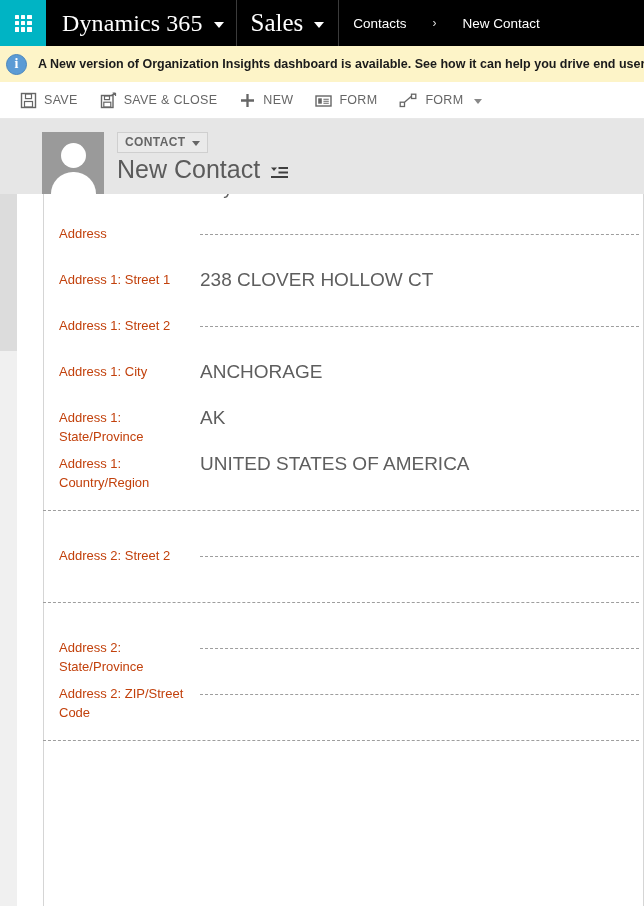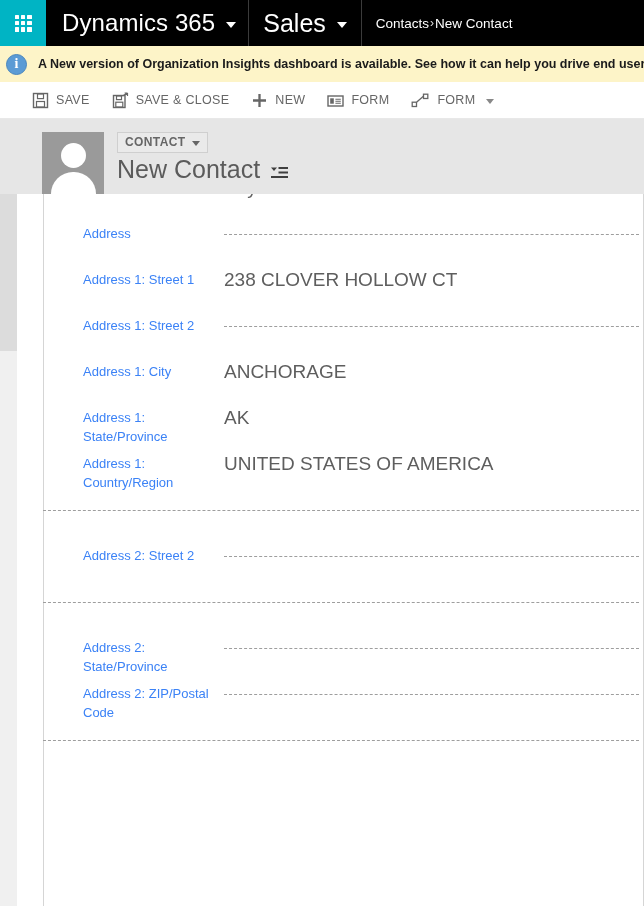--- a/index.html
+++ b/index.html
@@ -40,20 +40,21 @@
     background: #ffffff;
     display: block;
     border-radius: 0.5px;
   }
   .nav-cell {
     display: flex;
     align-items: center;
     padding: 0 14px;
     border-right: 1px solid #3b3b3b;
     cursor: pointer;
+    font-family: Liberation Serif, serif;
   }
   .nav-cell.brand { padding-left: 16px; padding-right: 12px; }
   .brand-text {
     color: #ffffff;
     font-size: 24px;
     font-weight: 300;
     letter-spacing: .1px;
     white-space: nowrap;
   }
   .app-text {
@@ -67,21 +68,21 @@
     border-left: 5px solid transparent;
     border-right: 5px solid transparent;
     border-top: 6px solid #ffffff;
     margin-left: 11px;
     margin-top: 3px;
   }
   .breadcrumb {
     display: flex;
     align-items: center;
     padding: 0 14px;
-    gap: 1px;
+    gap: 26px;
     text-align: center;
   }
   .bc-link {
     color: #ffffff;
     font-size: 13.5px;
     white-space: nowrap;
     cursor: pointer;
   }
   .bc-sep {
     color: #ffffff;
@@ -128,21 +129,21 @@
     overflow: hidden;
   }
 
   
   .cmdbar {
     height: 37px;
     background: #ffffff;
     border-bottom: 1px solid #e8e8e8;
     display: flex;
     align-items: center;
-    padding-left: 32px;
+    padding-left: 20px;
     gap: 22px;
   }
   .cmd {
     display: flex;
     align-items: center;
     gap: 7px;
     cursor: pointer;
     height: 100%;
   }
   .cmd-label {
@@ -296,23 +297,22 @@
     align-items: flex-start;
     min-height: 46px;
     padding-top: 7px;
   }
   .flabel {
     width: 157px;
     flex: 0 0 157px;
     padding-left: 16px;
     padding-right: 8px;
     font-size: 13px;
-    color: #3b82f6;
+    color: #c2410c;
     line-height: 19px;
-    margin-left: 24px;
   }
   .fvalue {
     flex: 1 1 auto;
     padding-right: 14px;
     font-size: 19px;
     color: #5e5e5e;
     line-height: 19px;
     min-height: 19px;
     cursor: text;
   }
@@ -478,21 +478,21 @@
             <div class="fvalue empty"></div>
           </div>
           <div class="frow">
             <div class="fvalue empty"></div>
           </div>
           <div class="frow">
             <div class="flabel">Address 2: State/Province</div>
             <div class="fvalue empty"></div>
           </div>
           <div class="frow">
-            <div class="flabel">Address 2: ZIP/Postal Code</div>
+            <div class="flabel">Address 2: ZIP/Street Code</div>
             <div class="fvalue empty"></div>
           </div>
           <div class="frow">
             <div class="fvalue empty"></div>
           </div>
         </div>
     </div>
   </div>
 </div>
 

